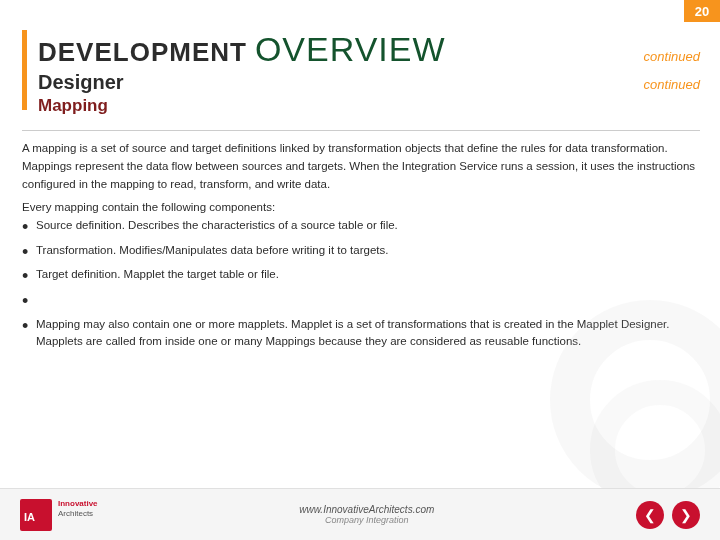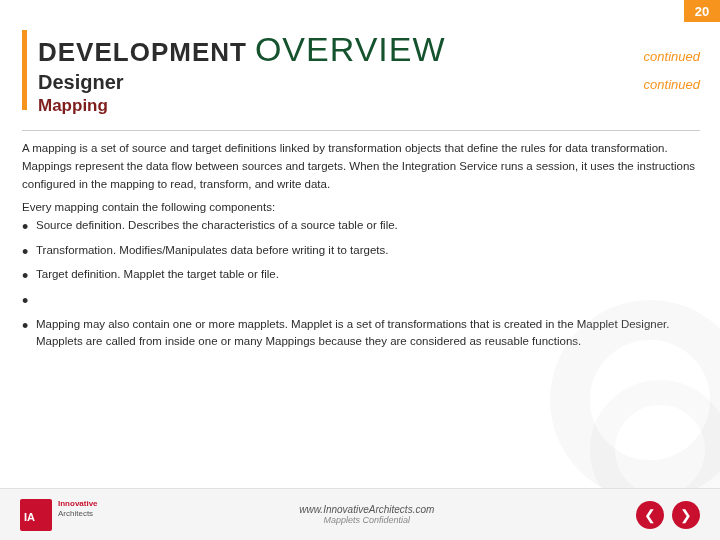--- a/index.html
+++ b/index.html
@@ -324,21 +324,21 @@
         <text x="4" y="22" font-size="11" fill="white" font-family="Arial" font-weight="bold">IA</text>
       </svg>
       <div style="font-size:8px;color:#555;line-height:1.3;">
         <div style="font-weight:700;color:#c8102e;">Innovative</div>
         <div style="color:#555;">Architects</div>
       </div>
     </div>
 
     <div class="footer-center">
       <div class="footer-url">www.InnovativeArchitects.com</div>
-      <div class="footer-confidential">Mapplets Confidential</div>
+      <div class="footer-confidential">Company Integration</div>
     </div>
 
     <div class="footer-nav">
       <div class="nav-btn">❮</div>
       <div class="nav-btn">❯</div>
     </div>
   </div>
 
 </div>
 

